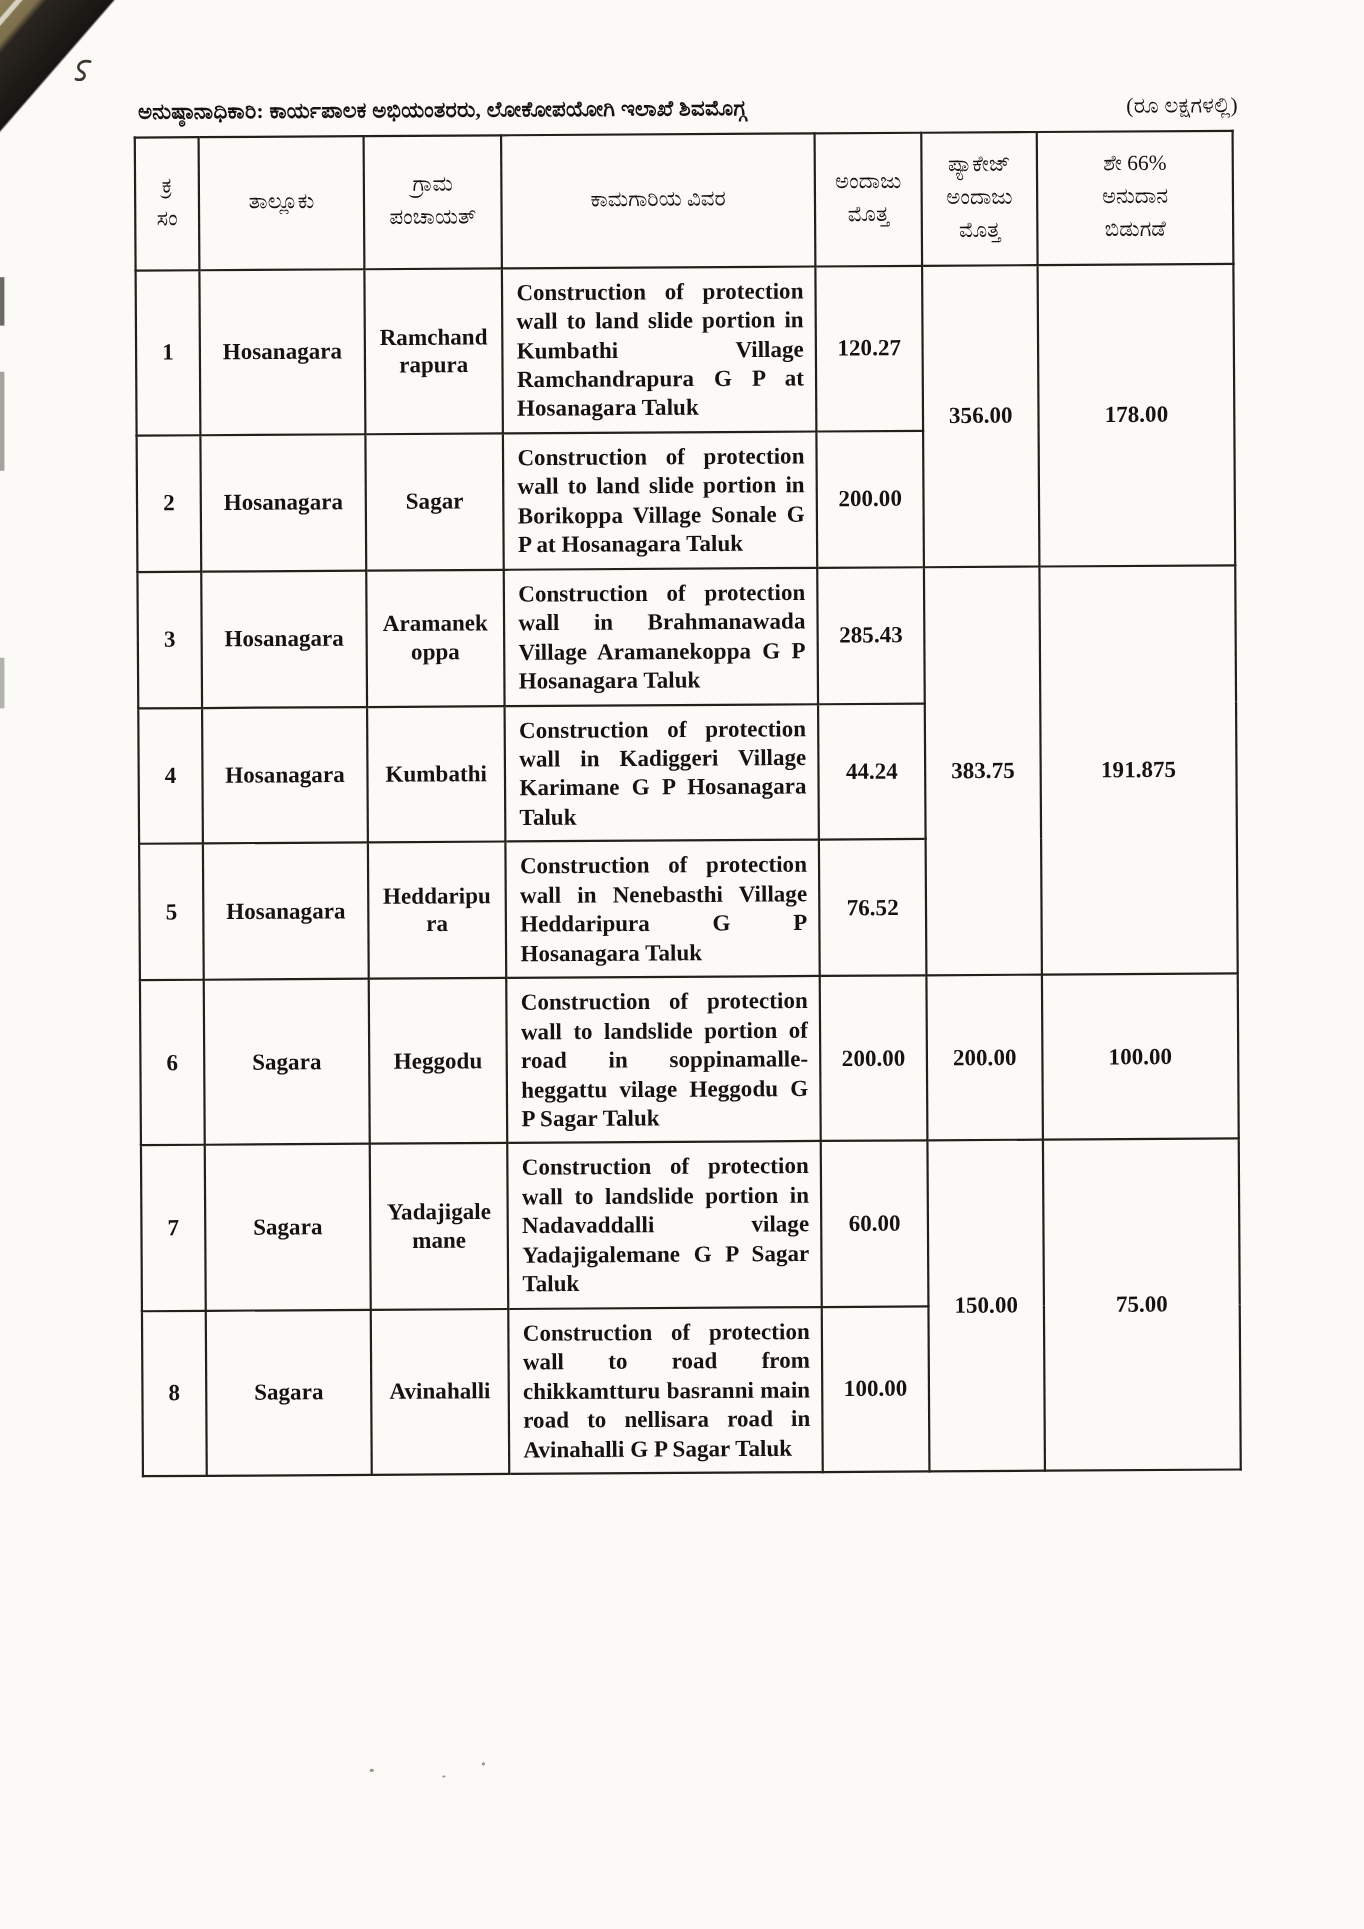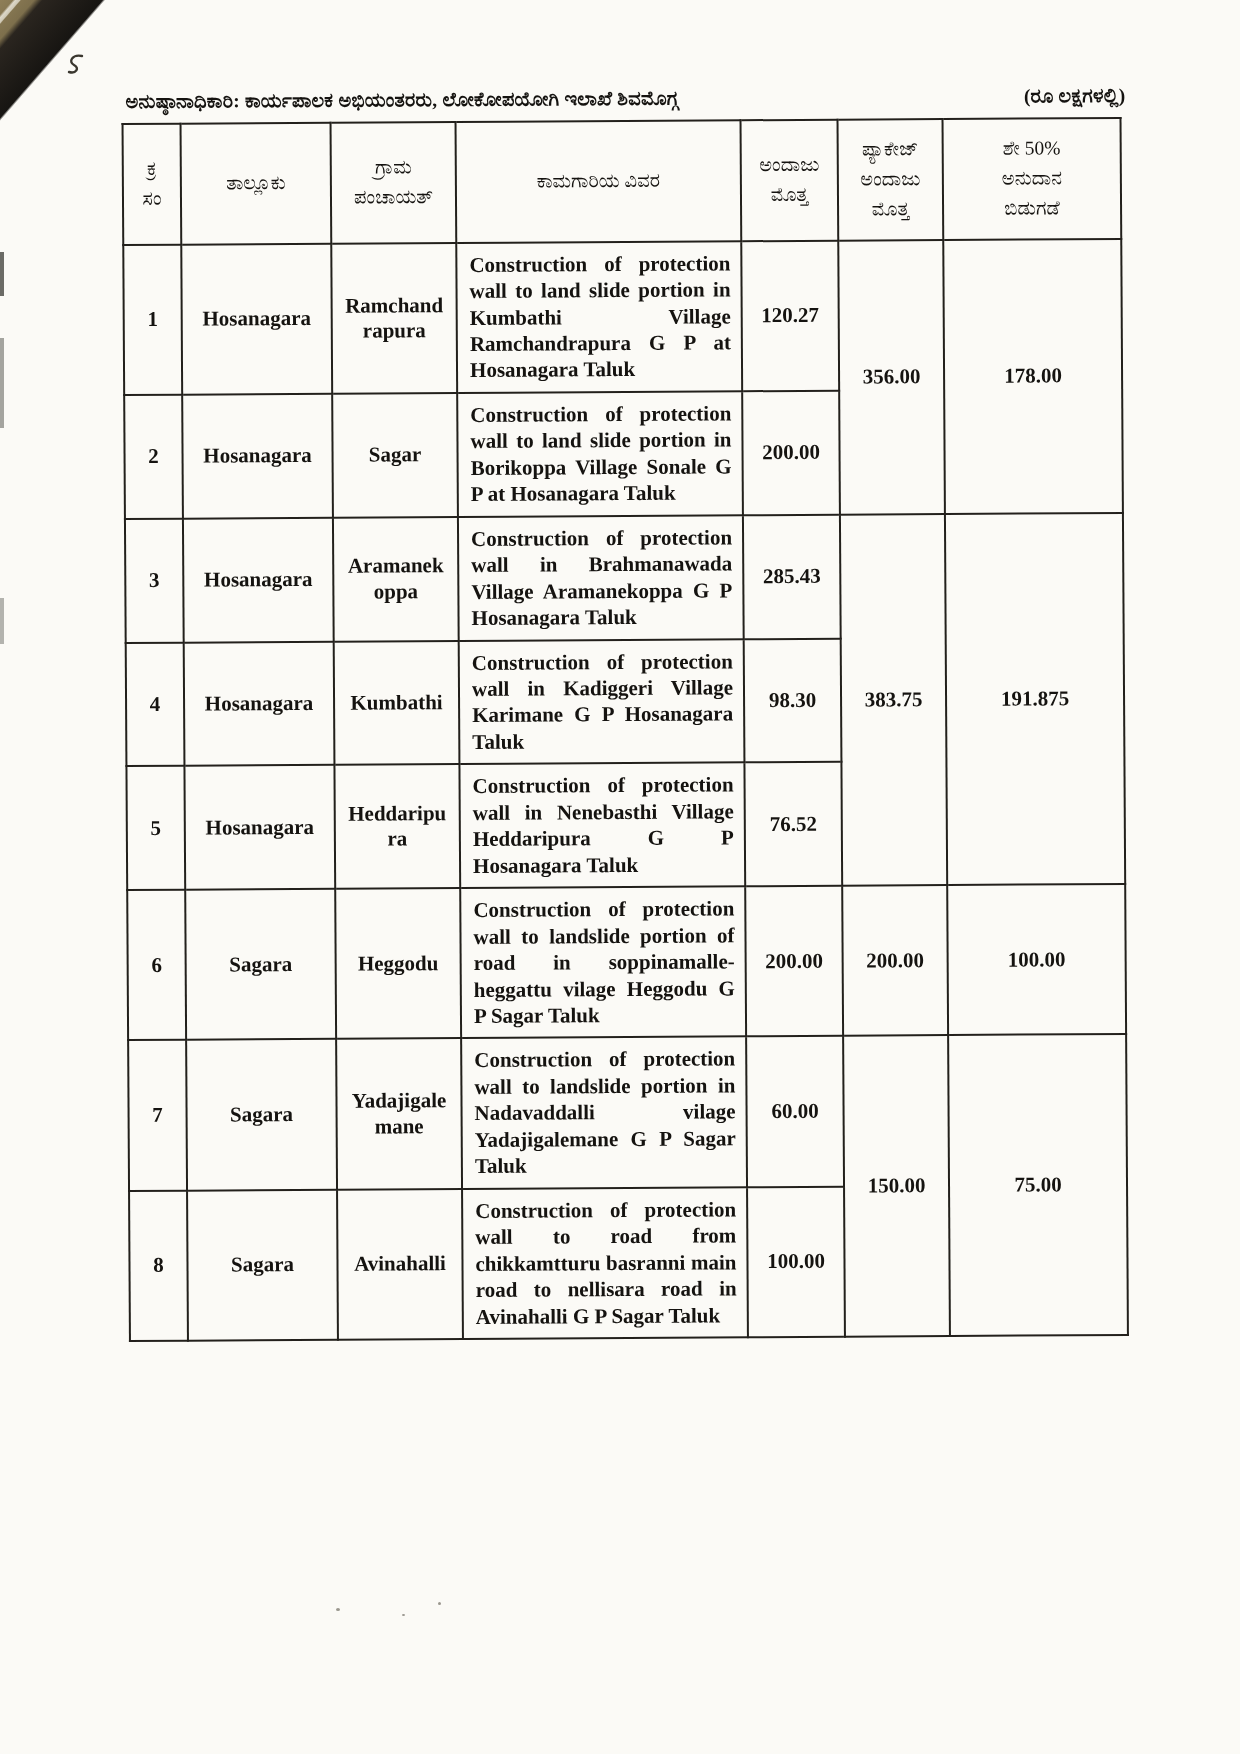--- a/index.html
+++ b/index.html
@@ -34,21 +34,21 @@
     position: absolute; top: 0; left: 0; width: 1240px;
     transform: rotate(-0.35deg);
     transform-origin: 620px 200px;
   }
   .title-row {
     width: 1000px;
     margin: 88px 0 10px 126px;
     display: flex; justify-content: space-between; align-items: flex-end;
     font-size: 19.5px; font-weight: 600; letter-spacing: .2px;
   }
-  .unit-note { font-weight: 700; }
+  .unit-note { font-weight: 400; }
 
   table.works {
     margin-left: 122px;
     width: 998px;
     border-collapse: collapse;
     table-layout: fixed;
   }
   table.works col.c-sl  { width: 58px; }
   table.works col.c-tal { width: 150px; }
   table.works col.c-gp  { width: 125px; }
@@ -116,21 +116,21 @@
 ಸಂ</th>
         <th>ತಾಲ್ಲೂಕು</th>
         <th>ಗ್ರಾಮ
 ಪಂಚಾಯತ್</th>
         <th>ಕಾಮಗಾರಿಯ ವಿವರ</th>
         <th>ಅಂದಾಜು
 ಮೊತ್ತ</th>
         <th>ಪ್ಯಾಕೇಜ್
 ಅಂದಾಜು
 ಮೊತ್ತ</th>
-        <th>ಶೇ 50%
+        <th>ಶೇ 66%
 ಅನುದಾನ
 ಬಿಡುಗಡೆ</th>
       </tr>
     </thead>
     <tbody>
       <tr>
         <td class="sl">1</td>
         <td class="taluk">Hosanagara</td>
         <td class="gp">Ramchand rapura</td>
         <td class="work">Construction of protection wall to land slide portion in Kumbathi Village Ramchandrapura G P at Hosanagara Taluk</td>
@@ -152,21 +152,21 @@
         <td class="work">Construction of protection wall in Brahmanawada Village Aramanekoppa G P Hosanagara Taluk</td>
         <td class="num">285.43</td>
         <td class="num" rowspan="3">383.75</td>
         <td class="num" rowspan="3">191.875</td>
       </tr>
       <tr>
         <td class="sl">4</td>
         <td class="taluk">Hosanagara</td>
         <td class="gp">Kumbathi</td>
         <td class="work">Construction of protection wall in Kadiggeri Village Karimane G P Hosanagara Taluk</td>
-        <td class="num">98.30</td>
+        <td class="num">44.24</td>
       </tr>
       <tr>
         <td class="sl">5</td>
         <td class="taluk">Hosanagara</td>
         <td class="gp">Heddaripu ra</td>
         <td class="work">Construction of protection wall in Nenebasthi Village Heddaripura G P Hosanagara Taluk</td>
         <td class="num">76.52</td>
       </tr>
       <tr>
         <td class="sl">6</td>

